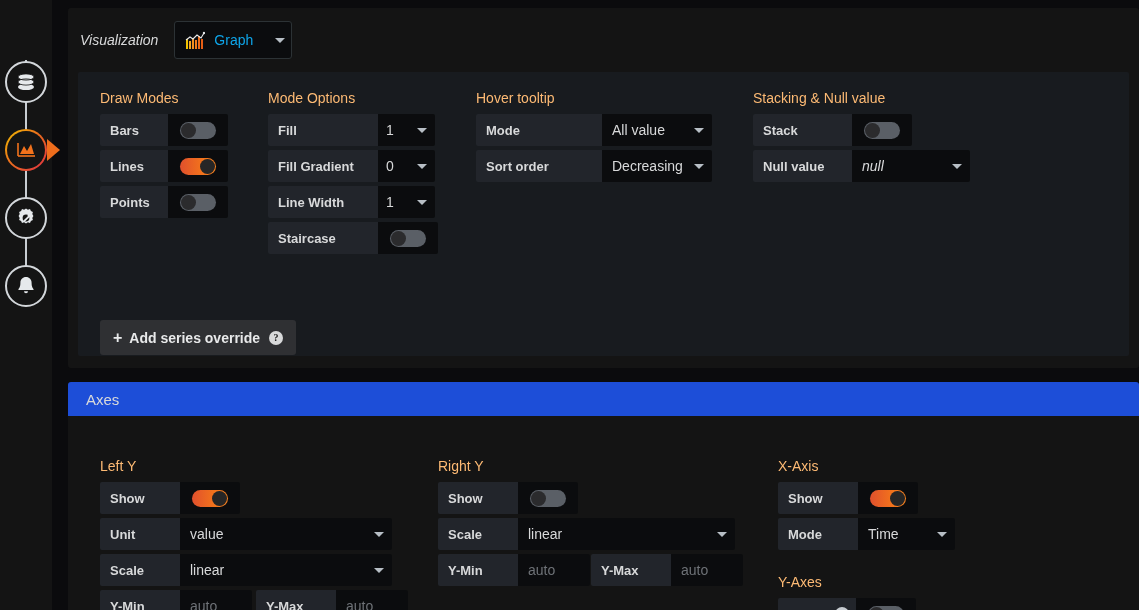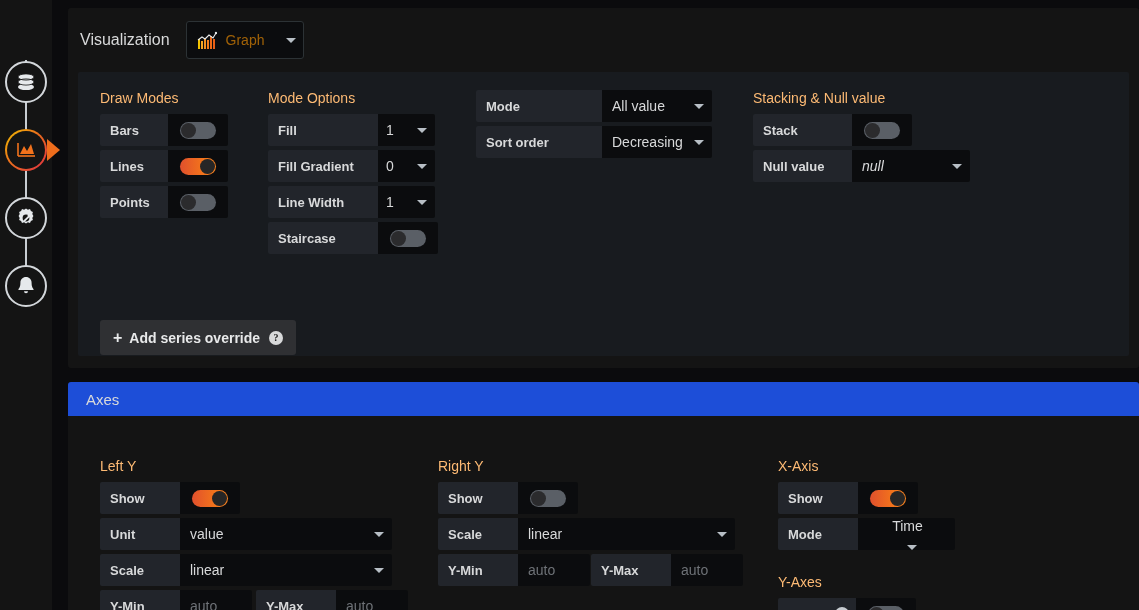--- a/index.html
+++ b/index.html
@@ -74,32 +74,32 @@
     border-radius: 3px 3px 0 0;
     font-size: 15px; color: #d8d9da;
   }
 
   
   .viz-header {
     height: 64px;
     display: flex; align-items: center;
     padding: 0 0 0 12px;
   }
-  .viz-title { font-size: 16px; color: #d8d9da; margin-right: 16px; }
+  .viz-title { font-size: 14px; color: #d8d9da; margin-right: 16px; font-style: italic; }
 
   .viz-picker {
     display: flex; align-items: center;
     height: 38px; min-width: 118px;
     border: 1px solid #2c3235;
     border-radius: 3px;
     background: #0b0c0e;
     padding: 0 6px 0 10px;
     cursor: pointer;
   }
-  .viz-picker-label { font-size: 14px; color: #a16207; margin: 0 14px 0 9px; }
+  .viz-picker-label { font-size: 14px; color: #0ea5e9; margin: 0 14px 0 9px; }
 
   
   .section-body {
     position: absolute; left: 10px; right: 10px;
     background: #181b1f;
     border-radius: 2px;
   }
   #viz-options-body { top: 64px; height: 284px; }
   #axes-options-body { top: 34px; height: 206px; background: #141414; }
 
@@ -225,21 +225,21 @@
   #col-left-y  { left: 22px;  width: 320px; }
   #col-right-y { left: 360px; width: 305px; }
   #col-x-axis  { left: 700px; width: 310px; }
   #col-y-axes  { position:absolute; left: 700px; top: 158px; width: 310px; }
 
   #col-left-y .opt-label  { width: 80px; }
   #col-left-y .select     { width: 212px; }
   #col-right-y .opt-label { width: 80px; }
   #col-right-y .select    { width: 217px; }
   #col-x-axis .opt-label  { width: 80px; }
-  #col-x-axis .select     { width: 97px; flex-direction: column; }
+  #col-x-axis .select     { width: 97px; }
 
   .minmax-row { display: flex; align-items: stretch; height: 32px; margin-bottom: 4px; }
   .minmax-cell { display: flex; align-items: stretch; }
   .minmax-cell .opt-label { width: 80px; }
   .minmax-cell .txtinput { width: 72px; }
   .minmax-gap { width: 4px; }
 
   .align-row .opt-label { width: 78px; justify-content: flex-start; }
   .align-row .opt-label .help-icon { margin-left: 14px; }
 </style>
@@ -379,20 +379,21 @@
           <div class="opt-label">Staircase</div>
           <div class="toggle-wrap">
             <span class="toggle">
                 <span class="knob"></span>
               </span>
           </div>
         </div>
       </div>
 
       <div class="col" id="col-hover">
+        <div class="group-label">Hover tooltip</div>
 
         <div class="opt-row">
           <div class="opt-label">Mode</div>
           <div class="select">
             <span class="sel-val">All value</span>
             <span class="caret"></span>
           </div>
         </div>
 
         <div class="opt-row">

